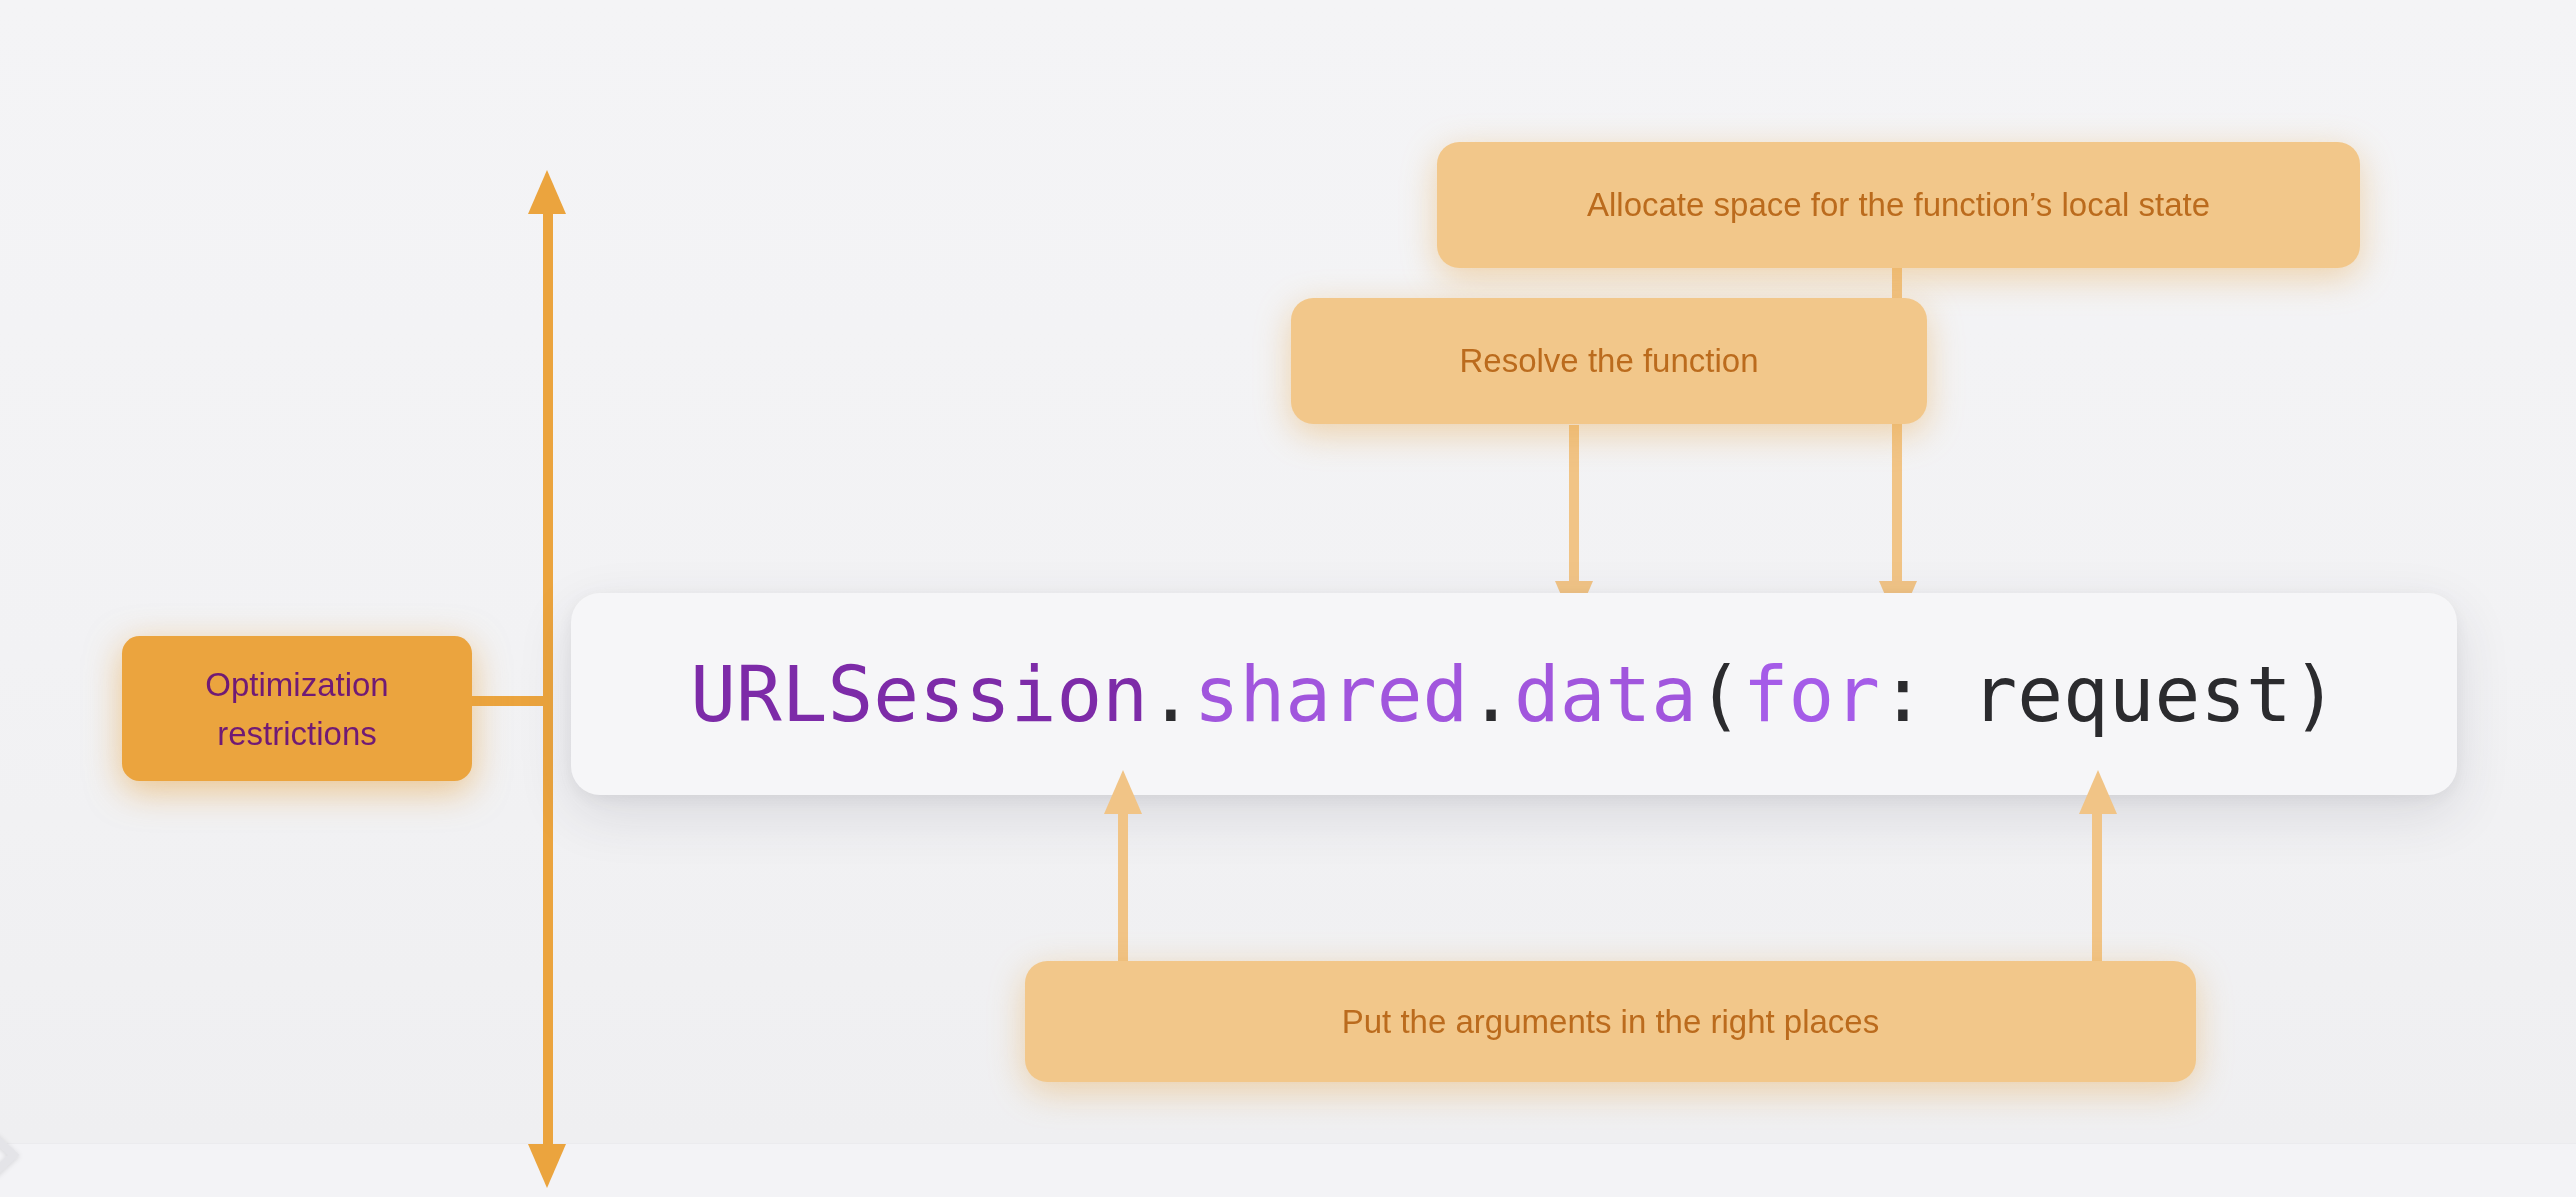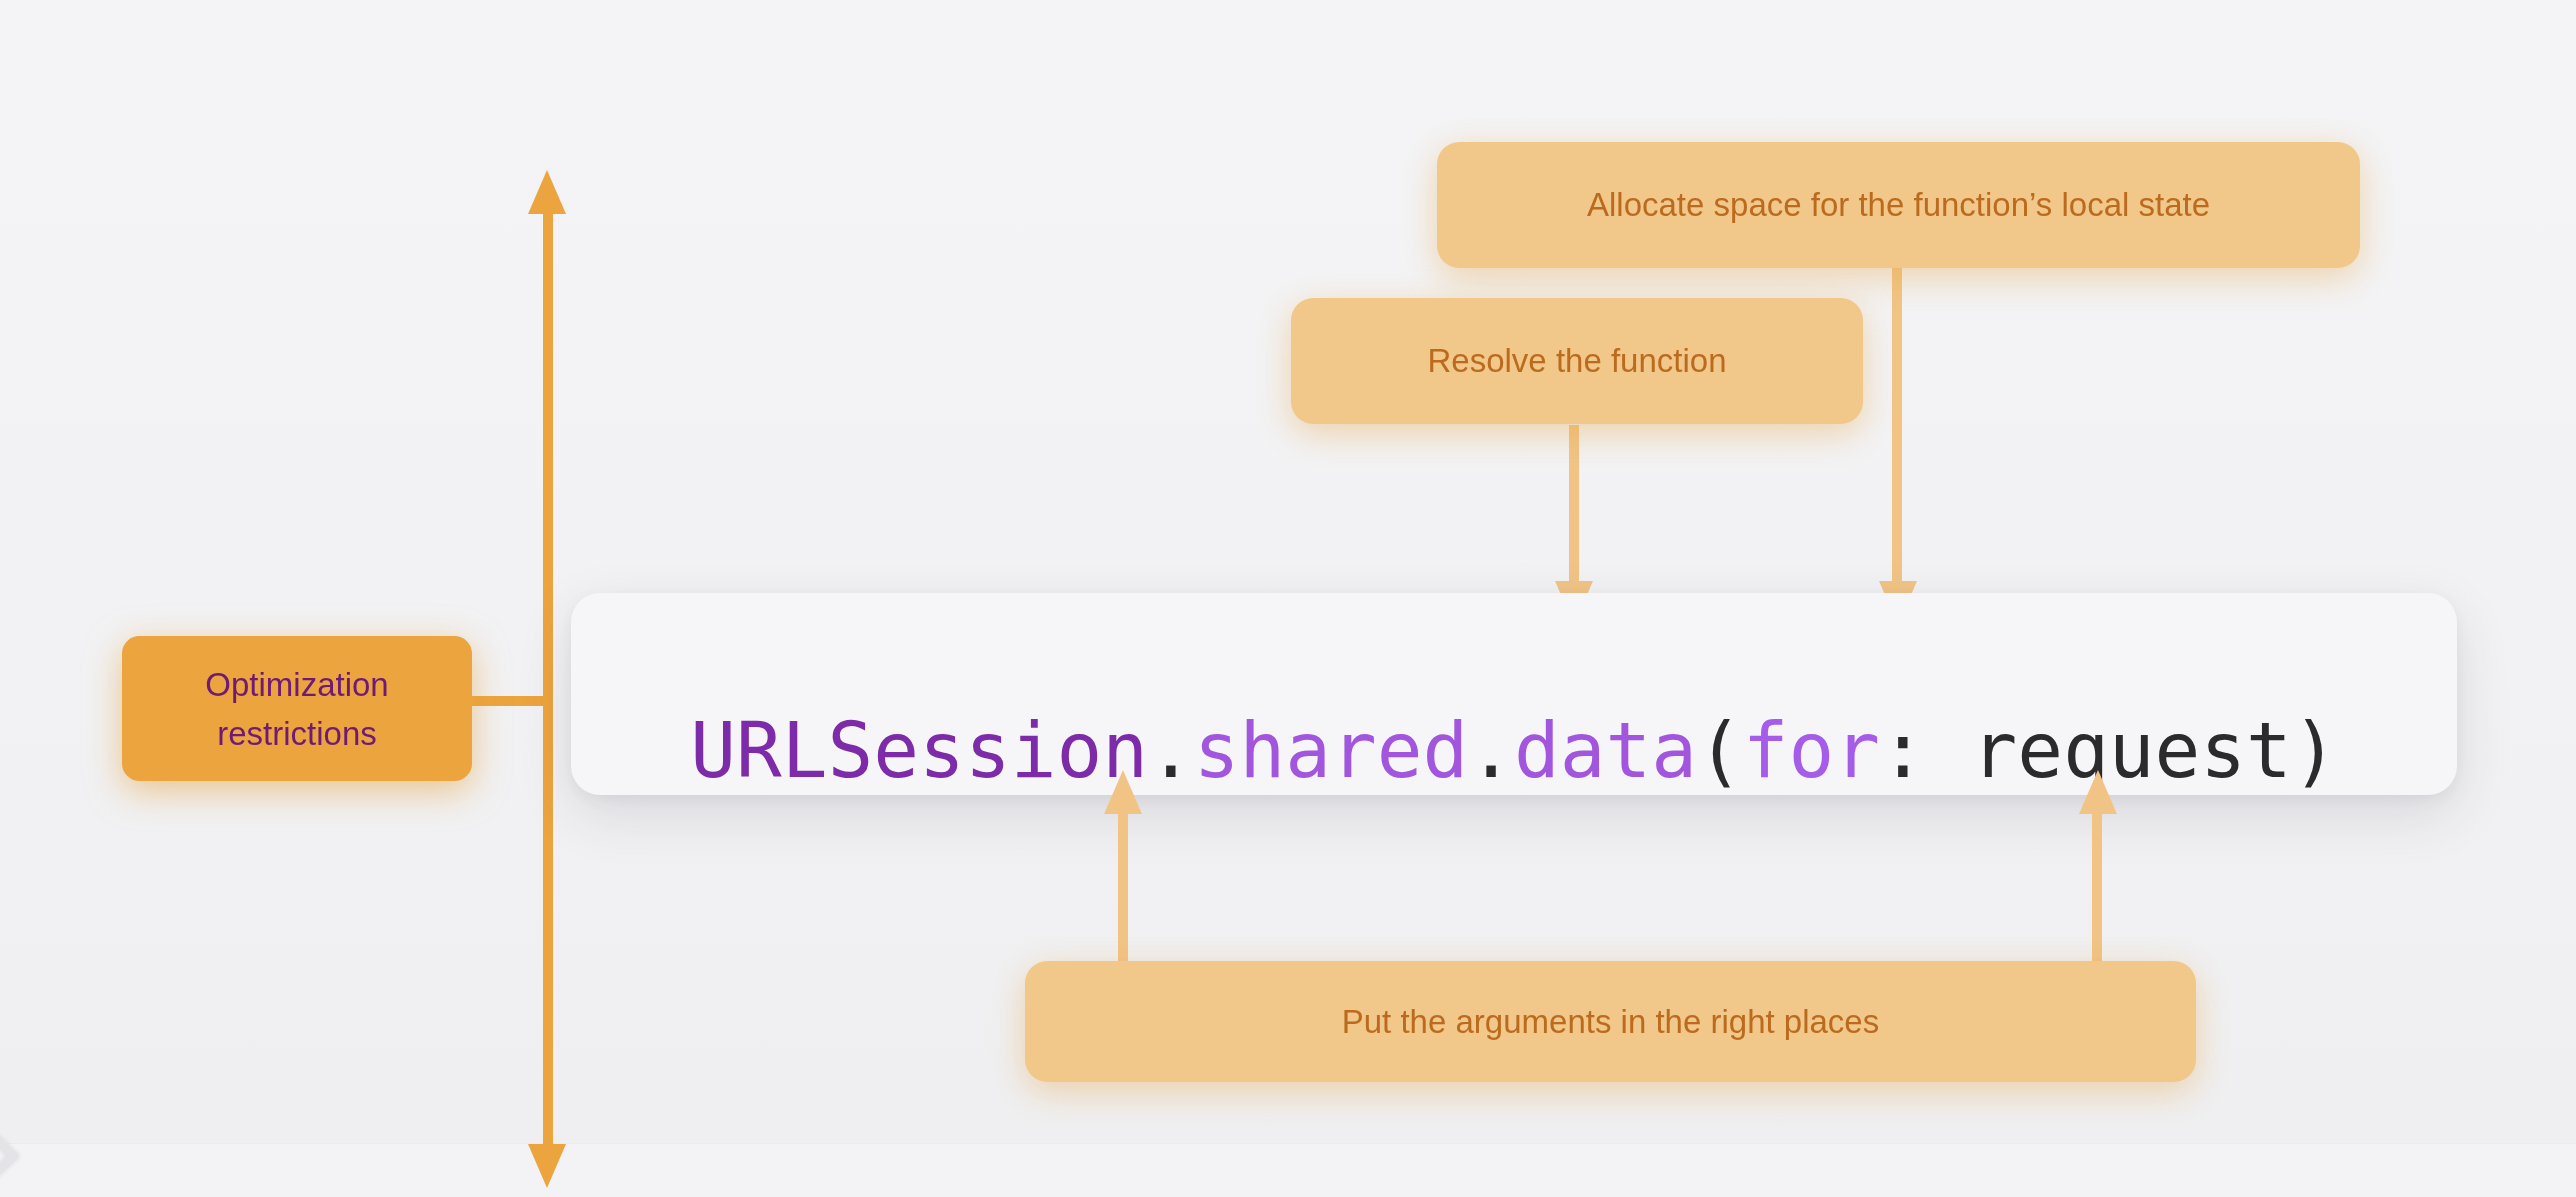--- a/index.html
+++ b/index.html
@@ -19,35 +19,35 @@
   *{margin:0;padding:0;box-sizing:border-box;}
   html,body{width:2576px;height:1197px;overflow:hidden;}
   body{font-family:"Liberation Sans","DejaVu Sans",sans-serif;}
   .stage{position:relative;width:2576px;height:1197px;
          background:linear-gradient(180deg,#f4f4f6 0%,#f2f2f4 55%,#efeff1 95%);}
   .bg-lower-band{position:absolute;left:0;top:1143px;width:2576px;height:54px;
          background:#f3f3f6;border-top:0.8px solid rgba(0,0,0,0.03);}
   .code-panel{position:absolute;left:571px;top:593px;width:1886px;height:202px;
          background:var(--panel);border-radius:29px;
          box-shadow:0 19px 56px rgba(50,50,70,0.12),0 4.8px 14.4px rgba(0,0,0,0.05);
-         display:flex;align-items:flex-end;justify-content:center;}
+         display:flex;align-items:center;justify-content:center;}
   .code-line{font-family:"DejaVu Sans Mono","Liberation Mono",monospace;
          font-size:76px;white-space:pre;letter-spacing:0;}
   .tk-type{color:var(--code-type);}
   .tk-member{color:var(--code-member);}
   .tk-keyword{color:var(--code-keyword);}
   .tk-plain{color:var(--code-plain);}
   .callout{position:absolute;display:flex;align-items:center;justify-content:center;
          text-align:center;border-radius:22.3px;
          background:var(--callout-light);color:var(--callout-light-text);
          font-size:33px;box-shadow:0 9.6px 35px rgba(230,160,60,0.40);}
   .callout-strong{background:var(--callout-strong);color:#701a75;border-radius:17.6px;
          box-shadow:0 9.6px 35px rgba(230,160,60,0.55);line-height:49px;}
   .allocate{left:1437px;top:142px;width:923px;height:126px;}
-  .resolve{left:1291px;top:298px;width:572px;height:126px;}
+  .resolve{left:1291px;top:298px;width:636px;height:126px;}
   .arguments{left:1025px;top:961px;width:1171px;height:121px;justify-content:center;}
   .optimization{left:122px;top:636px;width:350px;height:145px;}
   .arrow-line{position:absolute;background:var(--arrow-light);}
   .arrow-line.strong{background:var(--arrow-strong);}
   .head{position:absolute;width:0;height:0;
         border-left:19px solid transparent;border-right:19px solid transparent;}
   .head.down{border-top:44px solid var(--arrow-light);}
   .head.up{border-bottom:44px solid var(--arrow-light);}
   .head.strong.down{border-top-color:var(--arrow-strong);}
   .head.strong.up{border-bottom-color:var(--arrow-strong);}

